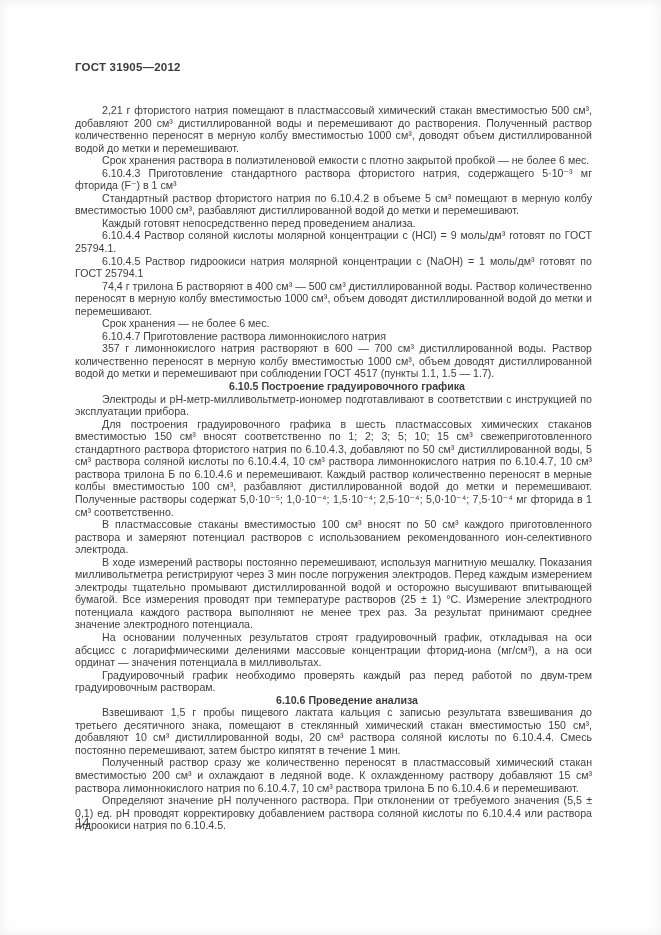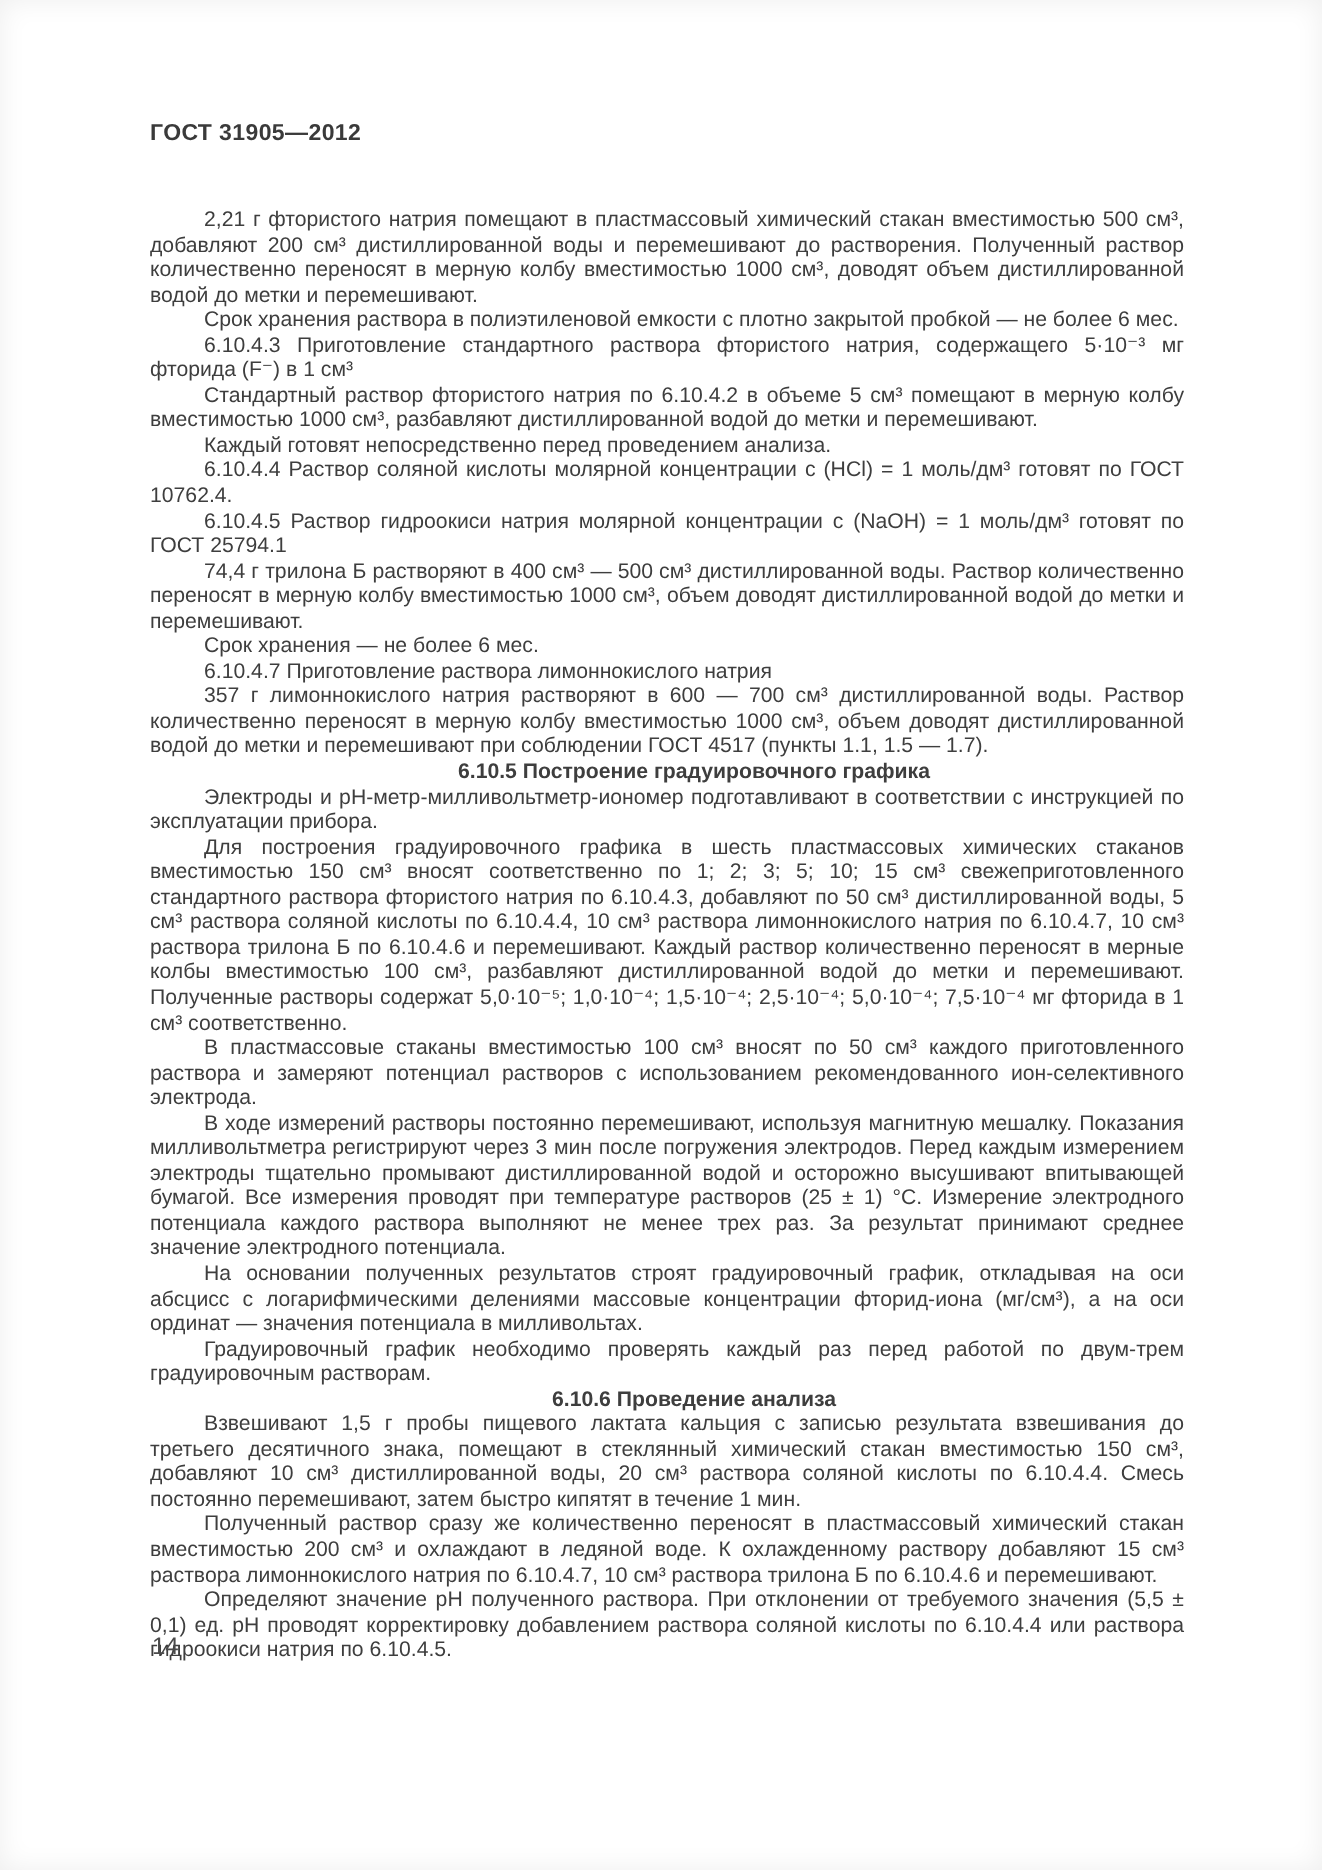--- a/index.html
+++ b/index.html
@@ -58,21 +58,21 @@
 <div class="page">
 
   <div class="doc-header">ГОСТ 31905—2012</div>
 
   <div class="content">
     <p class="para">2,21 г фтористого натрия помещают в пластмассовый химический стакан вместимостью 500 см³, добавляют 200 см³ дистиллированной воды и перемешивают до растворения. Полученный раствор количественно переносят в мерную колбу вместимостью 1000 см³, доводят объем дистиллированной водой до метки и перемешивают.</p>
     <p class="para">Срок хранения раствора в полиэтиленовой емкости с плотно закрытой пробкой — не более 6 мес.</p>
     <p class="para">6.10.4.3 Приготовление стандартного раствора фтористого натрия, содержащего 5·10⁻³ мг фторида (F⁻) в 1 см³</p>
     <p class="para">Стандартный раствор фтористого натрия по 6.10.4.2 в объеме 5 см³ помещают в мерную колбу вместимостью 1000 см³, разбавляют дистиллированной водой до метки и перемешивают.</p>
     <p class="para">Каждый готовят непосредственно перед проведением анализа.</p>
-    <p class="para">6.10.4.4 Раствор соляной кислоты молярной концентрации с (HCl) = 1 моль/дм³ готовят по ГОСТ 10762.4.</p>
+    <p class="para">6.10.4.4 Раствор соляной кислоты молярной концентрации с (HCl) = 9 моль/дм³ готовят по ГОСТ 25794.1.</p>
     <p class="para">6.10.4.5 Раствор гидроокиси натрия молярной концентрации с (NaOH) = 1 моль/дм³ готовят по ГОСТ 25794.1</p>
     <p class="para">74,4 г трилона Б растворяют в 400 см³ — 500 см³ дистиллированной воды. Раствор количественно переносят в мерную колбу вместимостью 1000 см³, объем доводят дистиллированной водой до метки и перемешивают.</p>
     <p class="para">Срок хранения — не более 6 мес.</p>
     <p class="para">6.10.4.7 Приготовление раствора лимоннокислого натрия</p>
     <p class="para">357 г лимоннокислого натрия растворяют в 600 — 700 см³ дистиллированной воды. Раствор количественно переносят в мерную колбу вместимостью 1000 см³, объем доводят дистиллированной водой до метки и перемешивают при соблюдении ГОСТ 4517 (пункты 1.1, 1.5 — 1.7).</p>
     <p class="para heading">6.10.5 Построение градуировочного графика</p>
     <p class="para">Электроды и рН-метр-милливольтметр-иономер подготавливают в соответствии с инструкцией по эксплуатации прибора.</p>
     <p class="para">Для построения градуировочного графика в шесть пластмассовых химических стаканов вместимостью 150 см³ вносят соответственно по 1; 2; 3; 5; 10; 15 см³ свежеприготовленного стандартного раствора фтористого натрия по 6.10.4.3, добавляют по 50 см³ дистиллированной воды, 5 см³ раствора соляной кислоты по 6.10.4.4, 10 см³ раствора лимоннокислого натрия по 6.10.4.7, 10 см³ раствора трилона Б по 6.10.4.6 и перемешивают. Каждый раствор количественно переносят в мерные колбы вместимостью 100 см³, разбавляют дистиллированной водой до метки и перемешивают. Полученные растворы содержат 5,0·10⁻⁵; 1,0·10⁻⁴; 1,5·10⁻⁴; 2,5·10⁻⁴; 5,0·10⁻⁴; 7,5·10⁻⁴ мг фторида в 1 см³ соответственно.</p>
     <p class="para">В пластмассовые стаканы вместимостью 100 см³ вносят по 50 см³ каждого приготовленного раствора и замеряют потенциал растворов с использованием рекомендованного ион-селективного электрода.</p>
     <p class="para">В ходе измерений растворы постоянно перемешивают, используя магнитную мешалку. Показания милливольтметра регистрируют через 3 мин после погружения электродов. Перед каждым измерением электроды тщательно промывают дистиллированной водой и осторожно высушивают впитывающей бумагой. Все измерения проводят при температуре растворов (25 ± 1) °С. Измерение электродного потенциала каждого раствора выполняют не менее трех раз. За результат принимают среднее значение электродного потенциала.</p>

